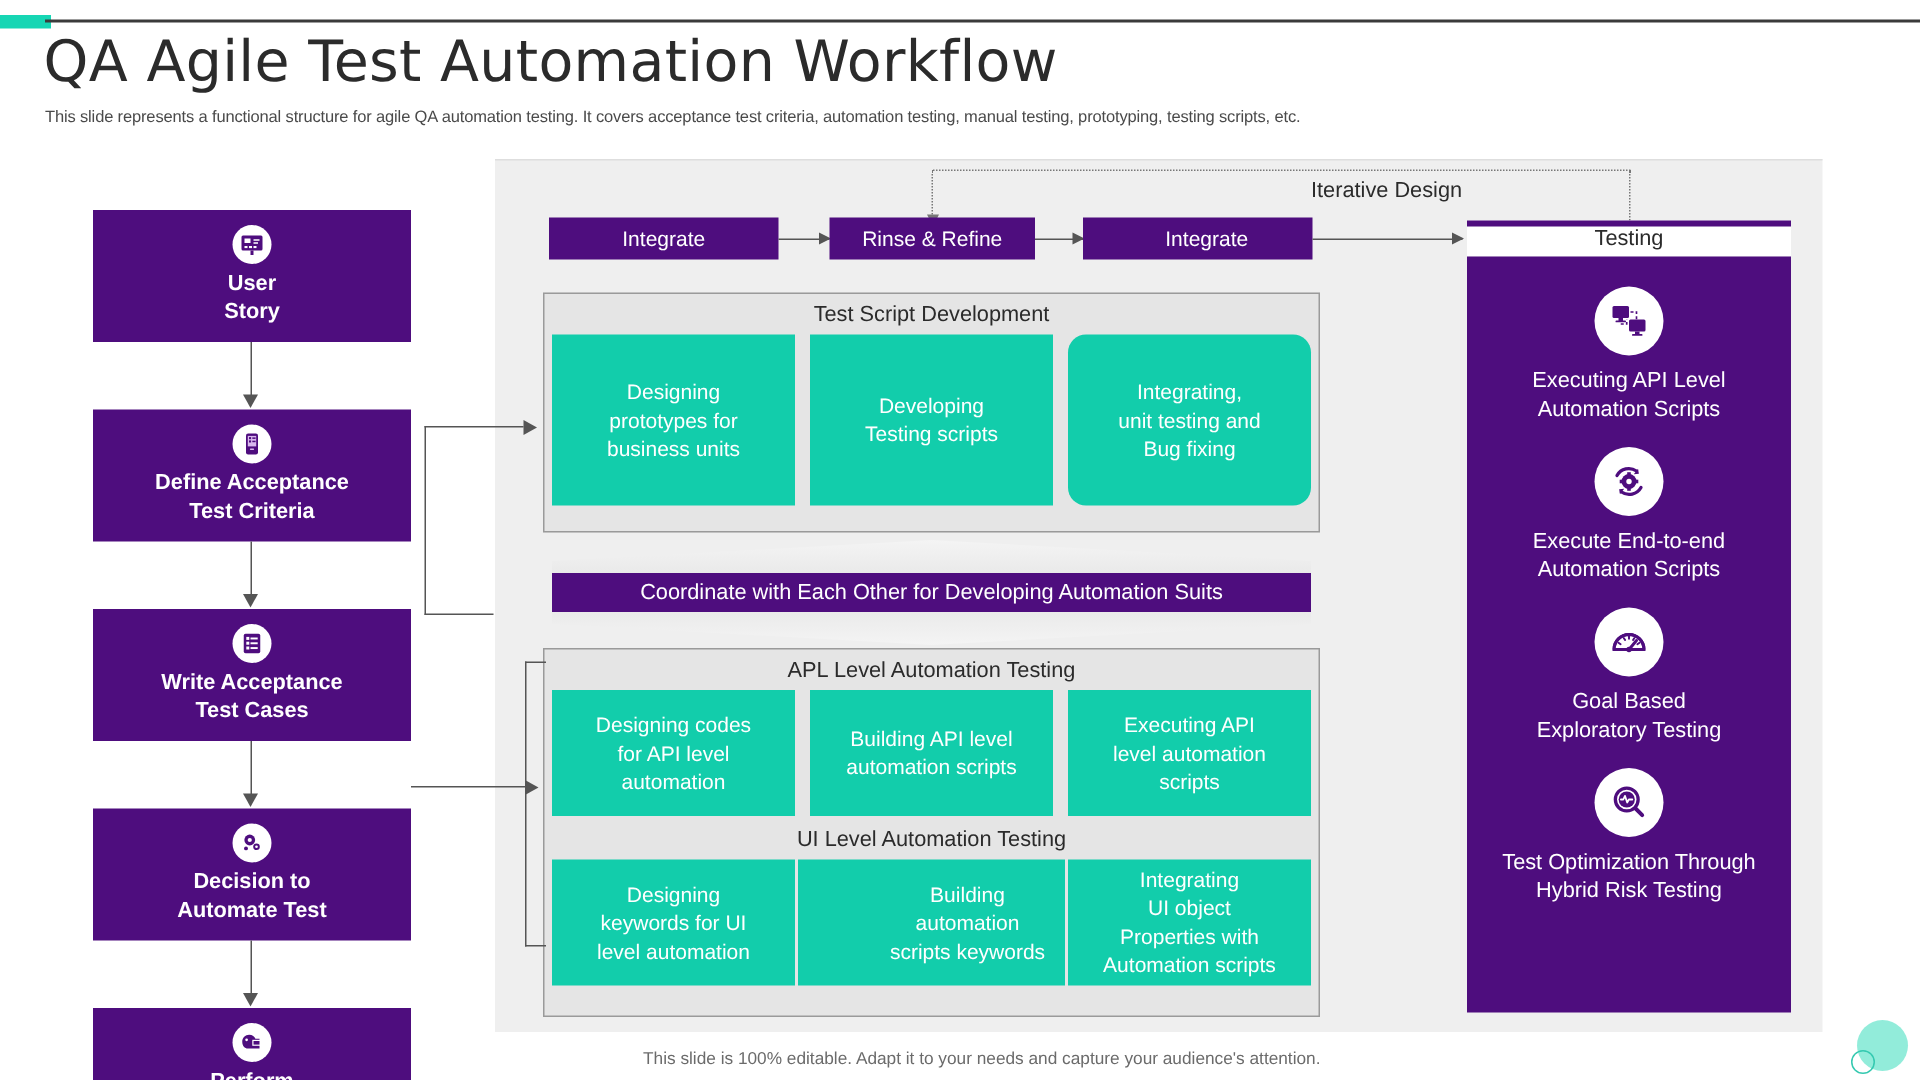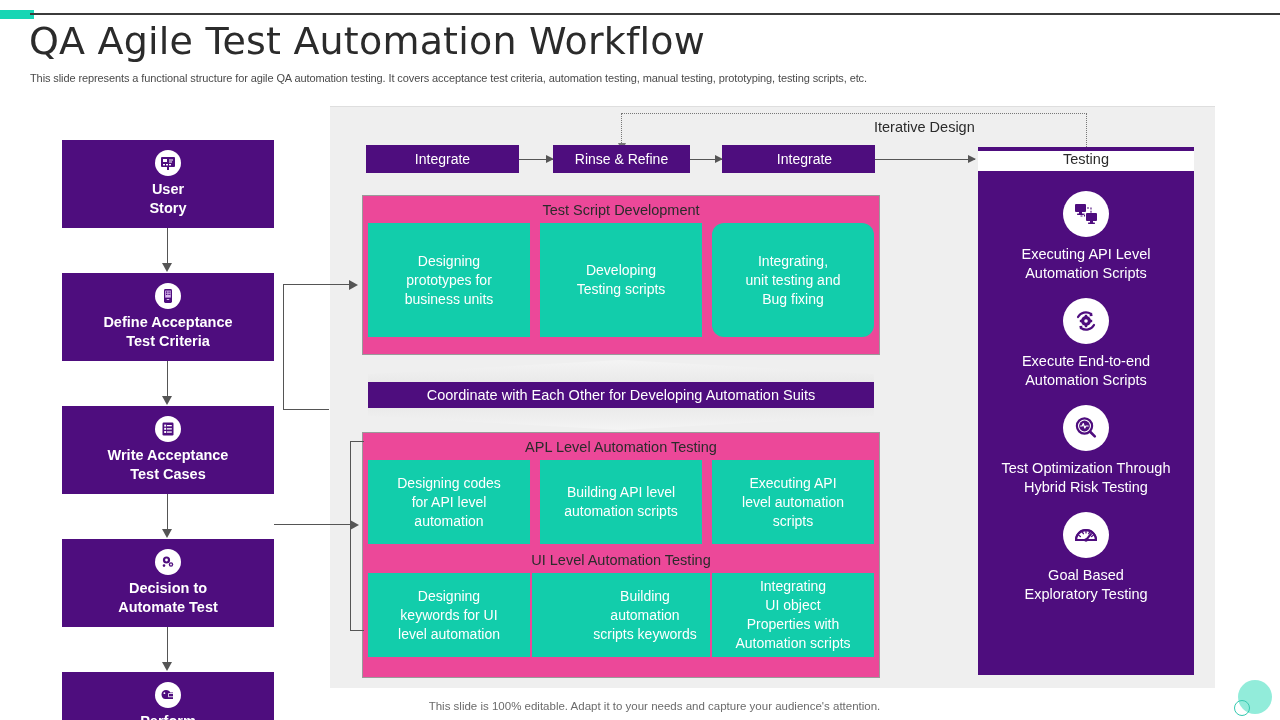--- a/index.html
+++ b/index.html
@@ -98,21 +98,21 @@
     position: absolute; left: 1086px; top: 113px; height: 34px;
     border-left: 1.6px dotted #777;
   }
   .iter-label {
     position: absolute; left: 874px; top: 119px;
     font-size: 14.5px; color: #2b2b2b; white-space: nowrap;
   }
 
   
   .group {
-    position: absolute; background: #ec4899; border: 1px solid #9a9a9a;
+    position: absolute; background: #e5e5e5; border: 1px solid #9a9a9a;
   }
   .group-title {
     text-align: center; font-size: 14.5px; color: #2b2b2b;
     padding-top: 6px; padding-bottom: 5px;
   }
   .cards { display: flex; justify-content: space-between; padding: 0 5px 6px; align-items: flex-end; }
   .card {
     background: #12cdab; color: #fff; text-align: center;
     display: flex; align-items: center; justify-content: center;
     font-size: 14px; line-height: 19px; white-space: pre-line;
@@ -412,48 +412,48 @@
             <circle cx="15" cy="15" r="1.8" fill="#fff"></circle>
           </svg>
       </div>
       <div class="t-label">Execute End-to-end
 Automation Scripts</div>
     </div>
 
     <div class="t-item">
       <div class="t-icon">
         <svg width="30" height="30" viewBox="0 0 30 30">
-            <circle cx="13.5" cy="13" r="7.6" fill="none" stroke="#4e0d7e" stroke-width="2.2"></circle>
-            <circle cx="13.5" cy="13" r="5.4" fill="#4e0d7e"></circle>
-            <path d="M9.6 13h1.6l1.1-2.4 1.5 4.4 1.1-2h2.3" stroke="#fff" stroke-width="1.2" fill="none" stroke-linejoin="round" stroke-linecap="round"></path>
-            <path d="M19.4 19l4.4 4.4" stroke="#4e0d7e" stroke-width="2.6" stroke-linecap="round"></path>
-          </svg>
-      </div>
-      <div class="t-label">Test Optimization Through
-Hybrid Risk Testing</div>
-    </div>
-
-    <div class="t-item">
-      <div class="t-icon">
-        <svg width="30" height="30" viewBox="0 0 30 30">
             <path d="M5 20a10 10 0 0 1 20 0z" fill="none" stroke="#4e0d7e" stroke-width="2"></path>
             <path d="M5 20a10 10 0 0 1 20 0" fill="none" stroke="#4e0d7e" stroke-width="2"></path>
             <g stroke="#4e0d7e" stroke-width="1.3" stroke-linecap="round">
               <path d="M8 15.5l1.4 1"></path>
               <path d="M11.5 12.3l.9 1.4"></path>
               <path d="M15 11.2v1.7"></path>
               <path d="M18.6 12.3l-.9 1.4"></path>
               <path d="M22 15.5l-1.4 1"></path>
             </g>
             <path d="M15 20l5-6" stroke="#4e0d7e" stroke-width="2" stroke-linecap="round"></path>
             <circle cx="15" cy="20" r="1.8" fill="#4e0d7e"></circle>
           </svg>
       </div>
       <div class="t-label">Goal Based
 Exploratory Testing</div>
     </div>
+
+    <div class="t-item">
+      <div class="t-icon">
+        <svg width="30" height="30" viewBox="0 0 30 30">
+            <circle cx="13.5" cy="13" r="7.6" fill="none" stroke="#4e0d7e" stroke-width="2.2"></circle>
+            <circle cx="13.5" cy="13" r="5.4" fill="#4e0d7e"></circle>
+            <path d="M9.6 13h1.6l1.1-2.4 1.5 4.4 1.1-2h2.3" stroke="#fff" stroke-width="1.2" fill="none" stroke-linejoin="round" stroke-linecap="round"></path>
+            <path d="M19.4 19l4.4 4.4" stroke="#4e0d7e" stroke-width="2.6" stroke-linecap="round"></path>
+          </svg>
+      </div>
+      <div class="t-label">Test Optimization Through
+Hybrid Risk Testing</div>
+    </div>
   </div>
 
   <div class="footer">This slide is 100% editable. Adapt it to your needs and capture your audience's attention.</div>
   <div class="blob"></div>
   <div class="blob-ring"></div>
 
 </div>
 
 </body></html>

